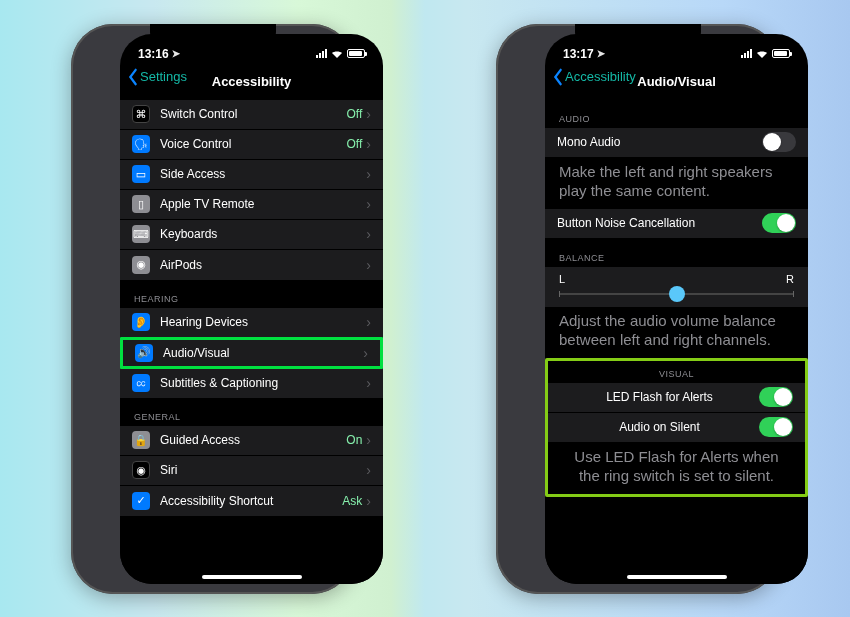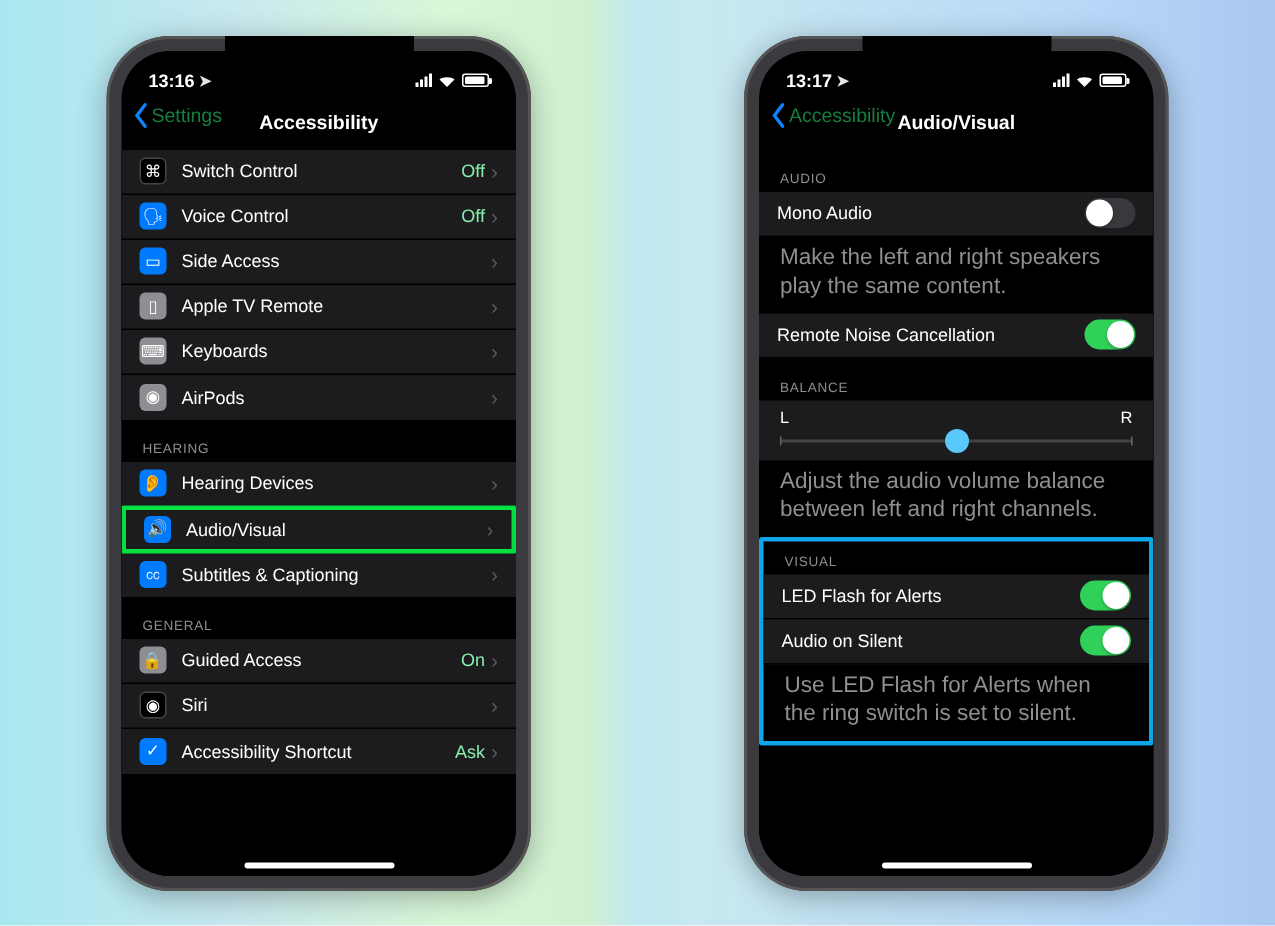--- a/index.html
+++ b/index.html
@@ -24,20 +24,21 @@
   }
   .screen {
     width: 100%;
     height: 100%;
     background: #000;
     border-radius: 32px;
     overflow: hidden;
     position: relative;
     display: flex;
     flex-direction: column;
+    margin-left: 39px;
   }
   .notch {
     position: absolute;
     top: 0;
     left: 50%;
     transform: translateX(-50%);
     width: 126px;
     height: 22px;
     background: #000;
     border-radius: 0 0 14px 14px;
@@ -74,21 +75,21 @@
     position: relative;
     color: #fff;
     padding: 0 10px 4px;
   }
   .nav-back {
     position: absolute;
     left: 6px;
     top: 0;
     display: flex;
     align-items: center;
-    color: #15803d;
+    color: #14b8a6;
     font-size: 13px;
     cursor: pointer;
   }
   .nav-back svg { width: 14px; height: 18px; }
   .nav-title { font-size: 13px; font-weight: 600; color:#fff; }
 
   .content {
     flex: 1;
     overflow-y: auto;
     background: #000;
@@ -157,23 +158,24 @@
     margin: 8px 0 2px;
   }
   .slider-tick { position:absolute; width:1px; height:6px; background:#666; top:-2px; }
   .slider-knob {
     position:absolute; width:16px; height:16px; background:#5ac8fa;
     border-radius:50%; top:50%; transform:translate(-50%,-50%);
     left:50%;
   }
 
   .highlight-group {
-    border:3px solid #0ea5e9;
+    border:3px solid #84cc16;
     border-radius:2px;
     margin: 0 0;
+    text-align: center;
   }
   .home-indicator {
     position:absolute; bottom:5px; left:50%; transform:translateX(-50%);
     width:100px; height:4px; background:#fff; border-radius:3px;
   }
 
   
   .ic-gray { background:#8e8e93; }
   .ic-blue { background:#007aff; }
   .ic-black { background:#000; border:0.5px solid #444; }
@@ -328,21 +330,21 @@
 
       <div class="row">
         <span class="label">Mono Audio</span>
         <span class="toggle off">
             <span class="knob"></span>
           </span>
       </div>
       <div class="footer-text">Make the left and right speakers play the same content.</div>
 
       <div class="row">
-        <span class="label">Remote Noise Cancellation</span>
+        <span class="label">Button Noise Cancellation</span>
         <span class="toggle on">
             <span class="knob"></span>
           </span>
       </div>
 
       <div class="section-hdr">BALANCE</div>
       <div class="slider-row">
         <div class="slider-labels">
           <span>L</span>
           <span>R</span>

